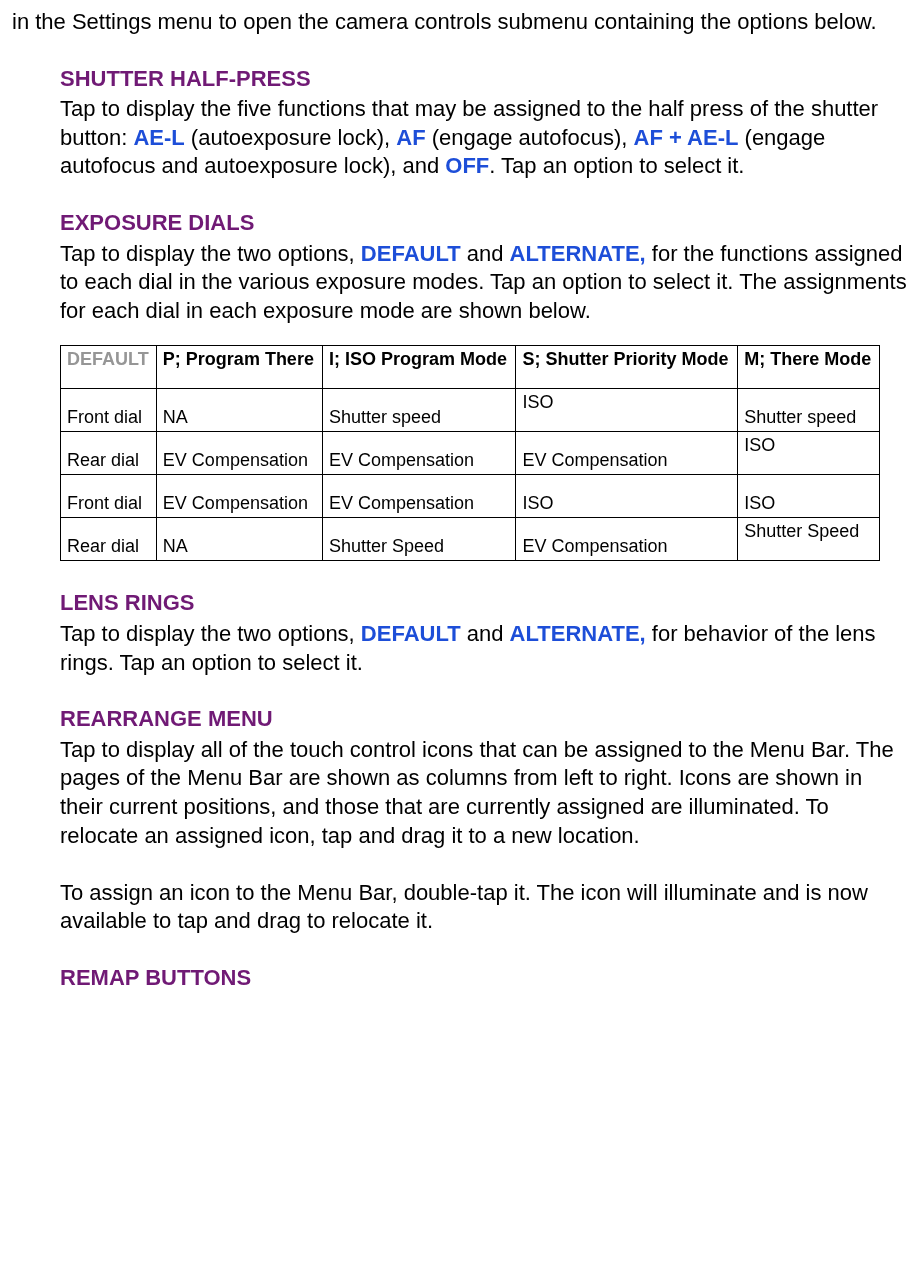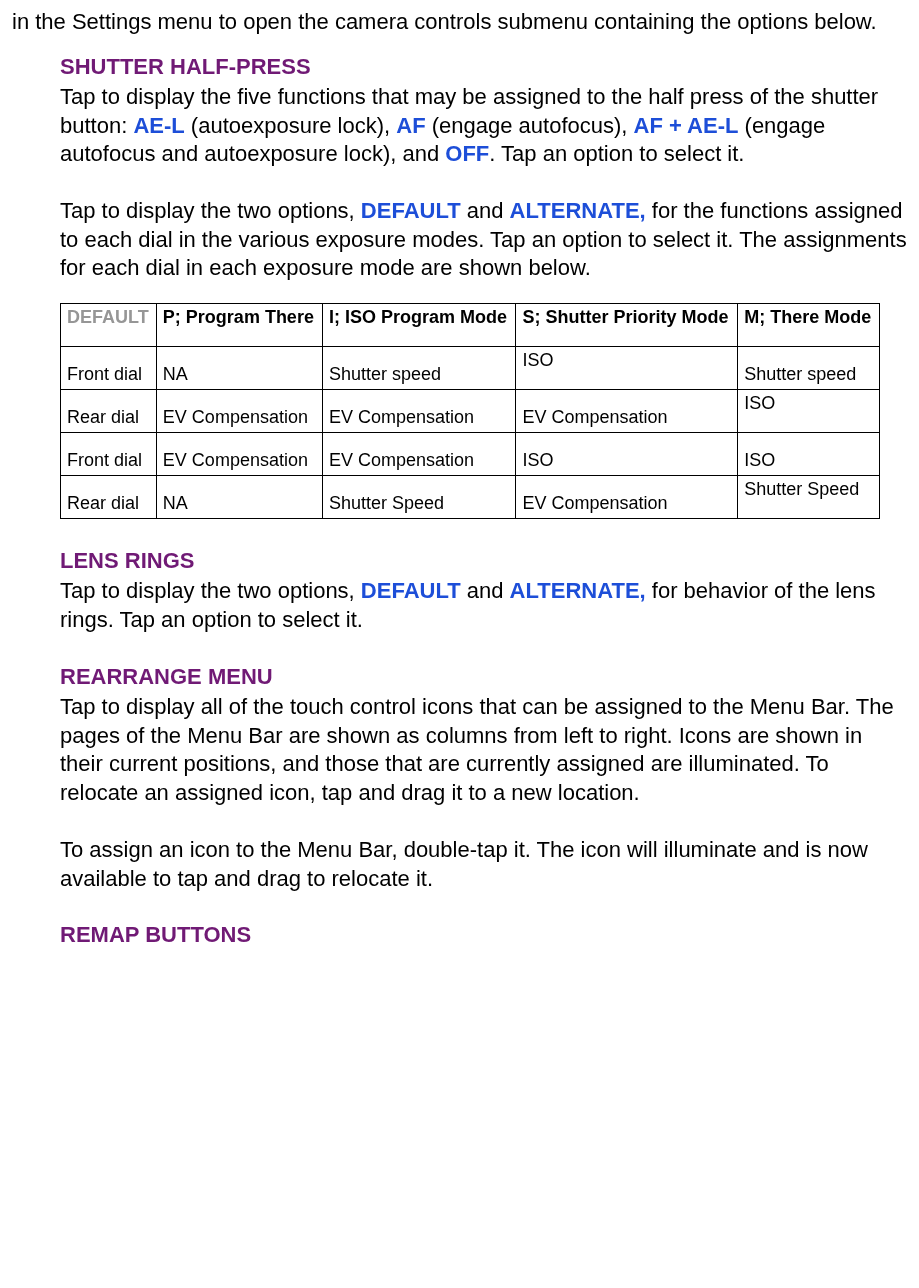--- a/index.html
+++ b/index.html
@@ -6,21 +6,21 @@
       font-family: Arial, Helvetica, sans-serif;
       font-size: 22px;
       line-height: 1.3;
       margin: 0;
       padding: 8px 12px;
       color: #000;
       width: 919px;
       box-sizing: border-box;
     }
     .intro {
-      margin-bottom: 16px;
+      margin-bottom: 28px;
     }
     .section {
       margin-left: 48px;
       margin-bottom: 28px;
     }
     .heading {
       color: #701a75;
       font-weight: bold;
       margin-bottom: 2px;
     }
@@ -58,20 +58,21 @@
 <body>
 
 <div class="intro">in the Settings menu to open the camera controls submenu containing the options below.</div>
 
 <div class="section">
   <div class="heading">SHUTTER HALF-PRESS</div>
   <div><span>Tap to display the five functions that may be assigned to the half press of the shutter button: </span><span class="inline-gray">AE-L</span><span> (autoexposure lock), </span><span class="inline-gray">AF</span><span> (engage autofocus), </span><span class="inline-gray">AF + AE-L</span><span> (engage autofocus and autoexposure lock), and </span><span class="inline-gray">OFF</span><span>. Tap an option to select it.</span></div>
 </div>
 
 <div class="section">
+  <div class="heading">EXPOSURE DIALS</div>
   <div><span>Tap to display the two options, </span><span class="inline-gray">DEFAULT</span><span> and </span><span class="inline-gray">ALTERNATE,</span><span> for the functions assigned to each dial in the various exposure modes. Tap an option to select it. The assignments for each dial in each exposure mode are shown below.</span></div>
 
   <table>
     <tbody>
         <tr>
       <td class="ghdr">DEFAULT</td>
       <td class="chdr">P; Program There</td>
       <td class="chdr">I; ISO Program Mode</td>
       <td class="chdr">S; Shutter Priority Mode</td>
       <td class="chdr">M; There Mode</td>

